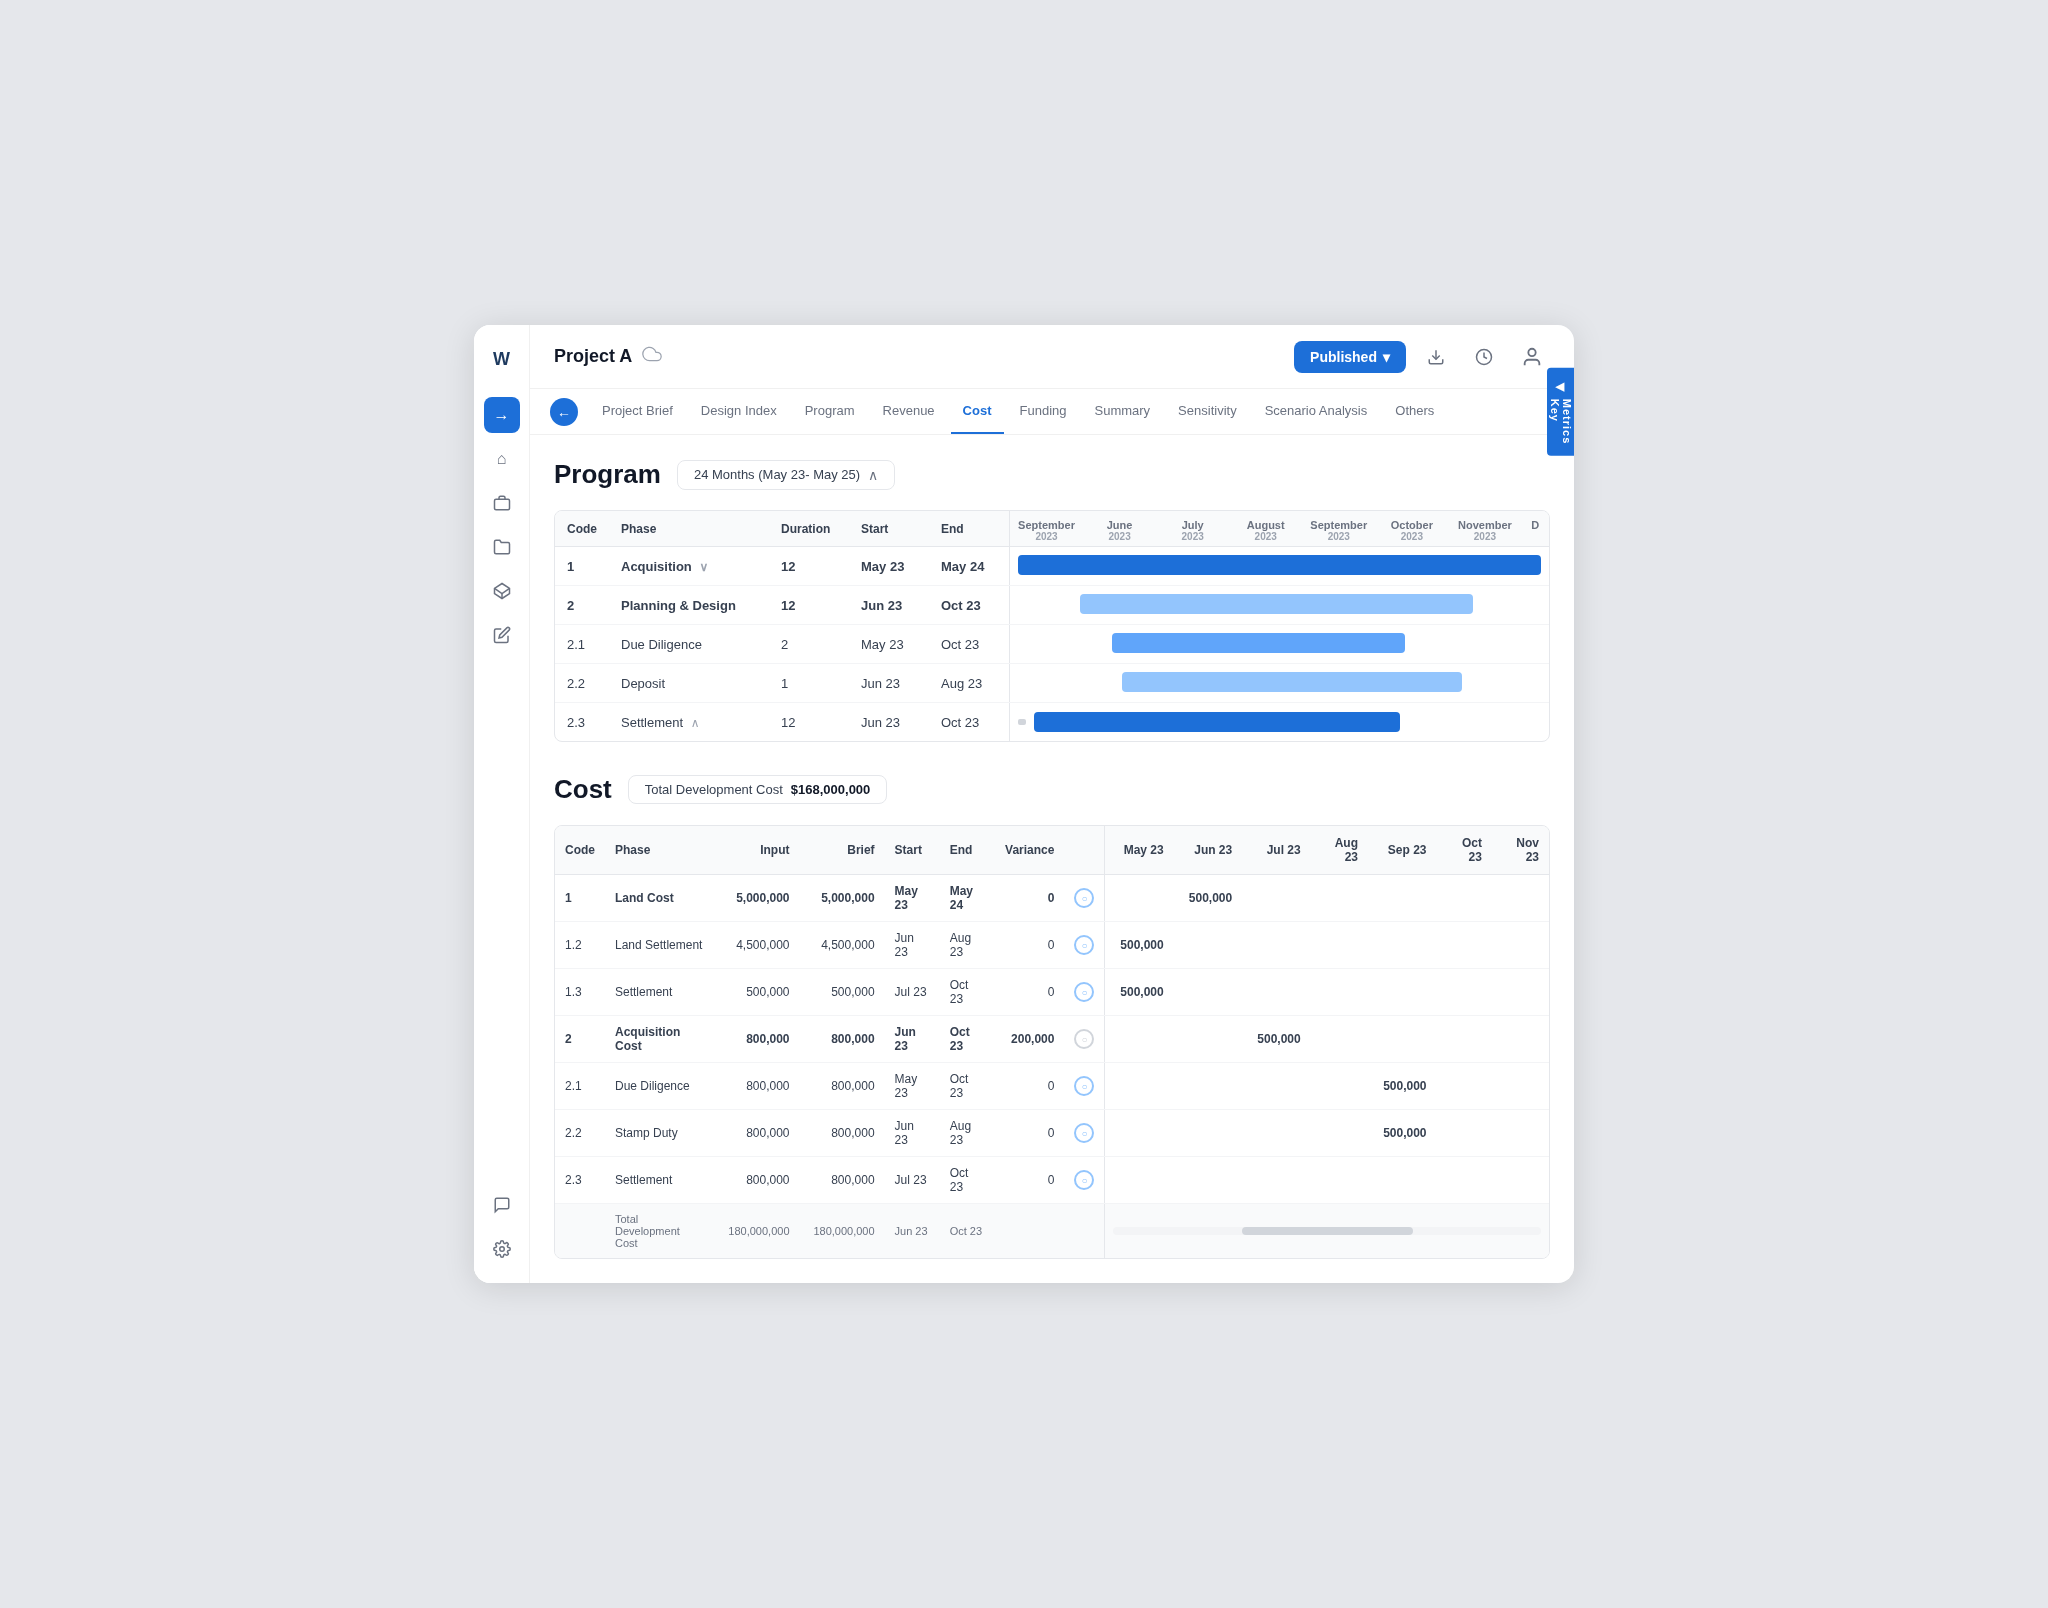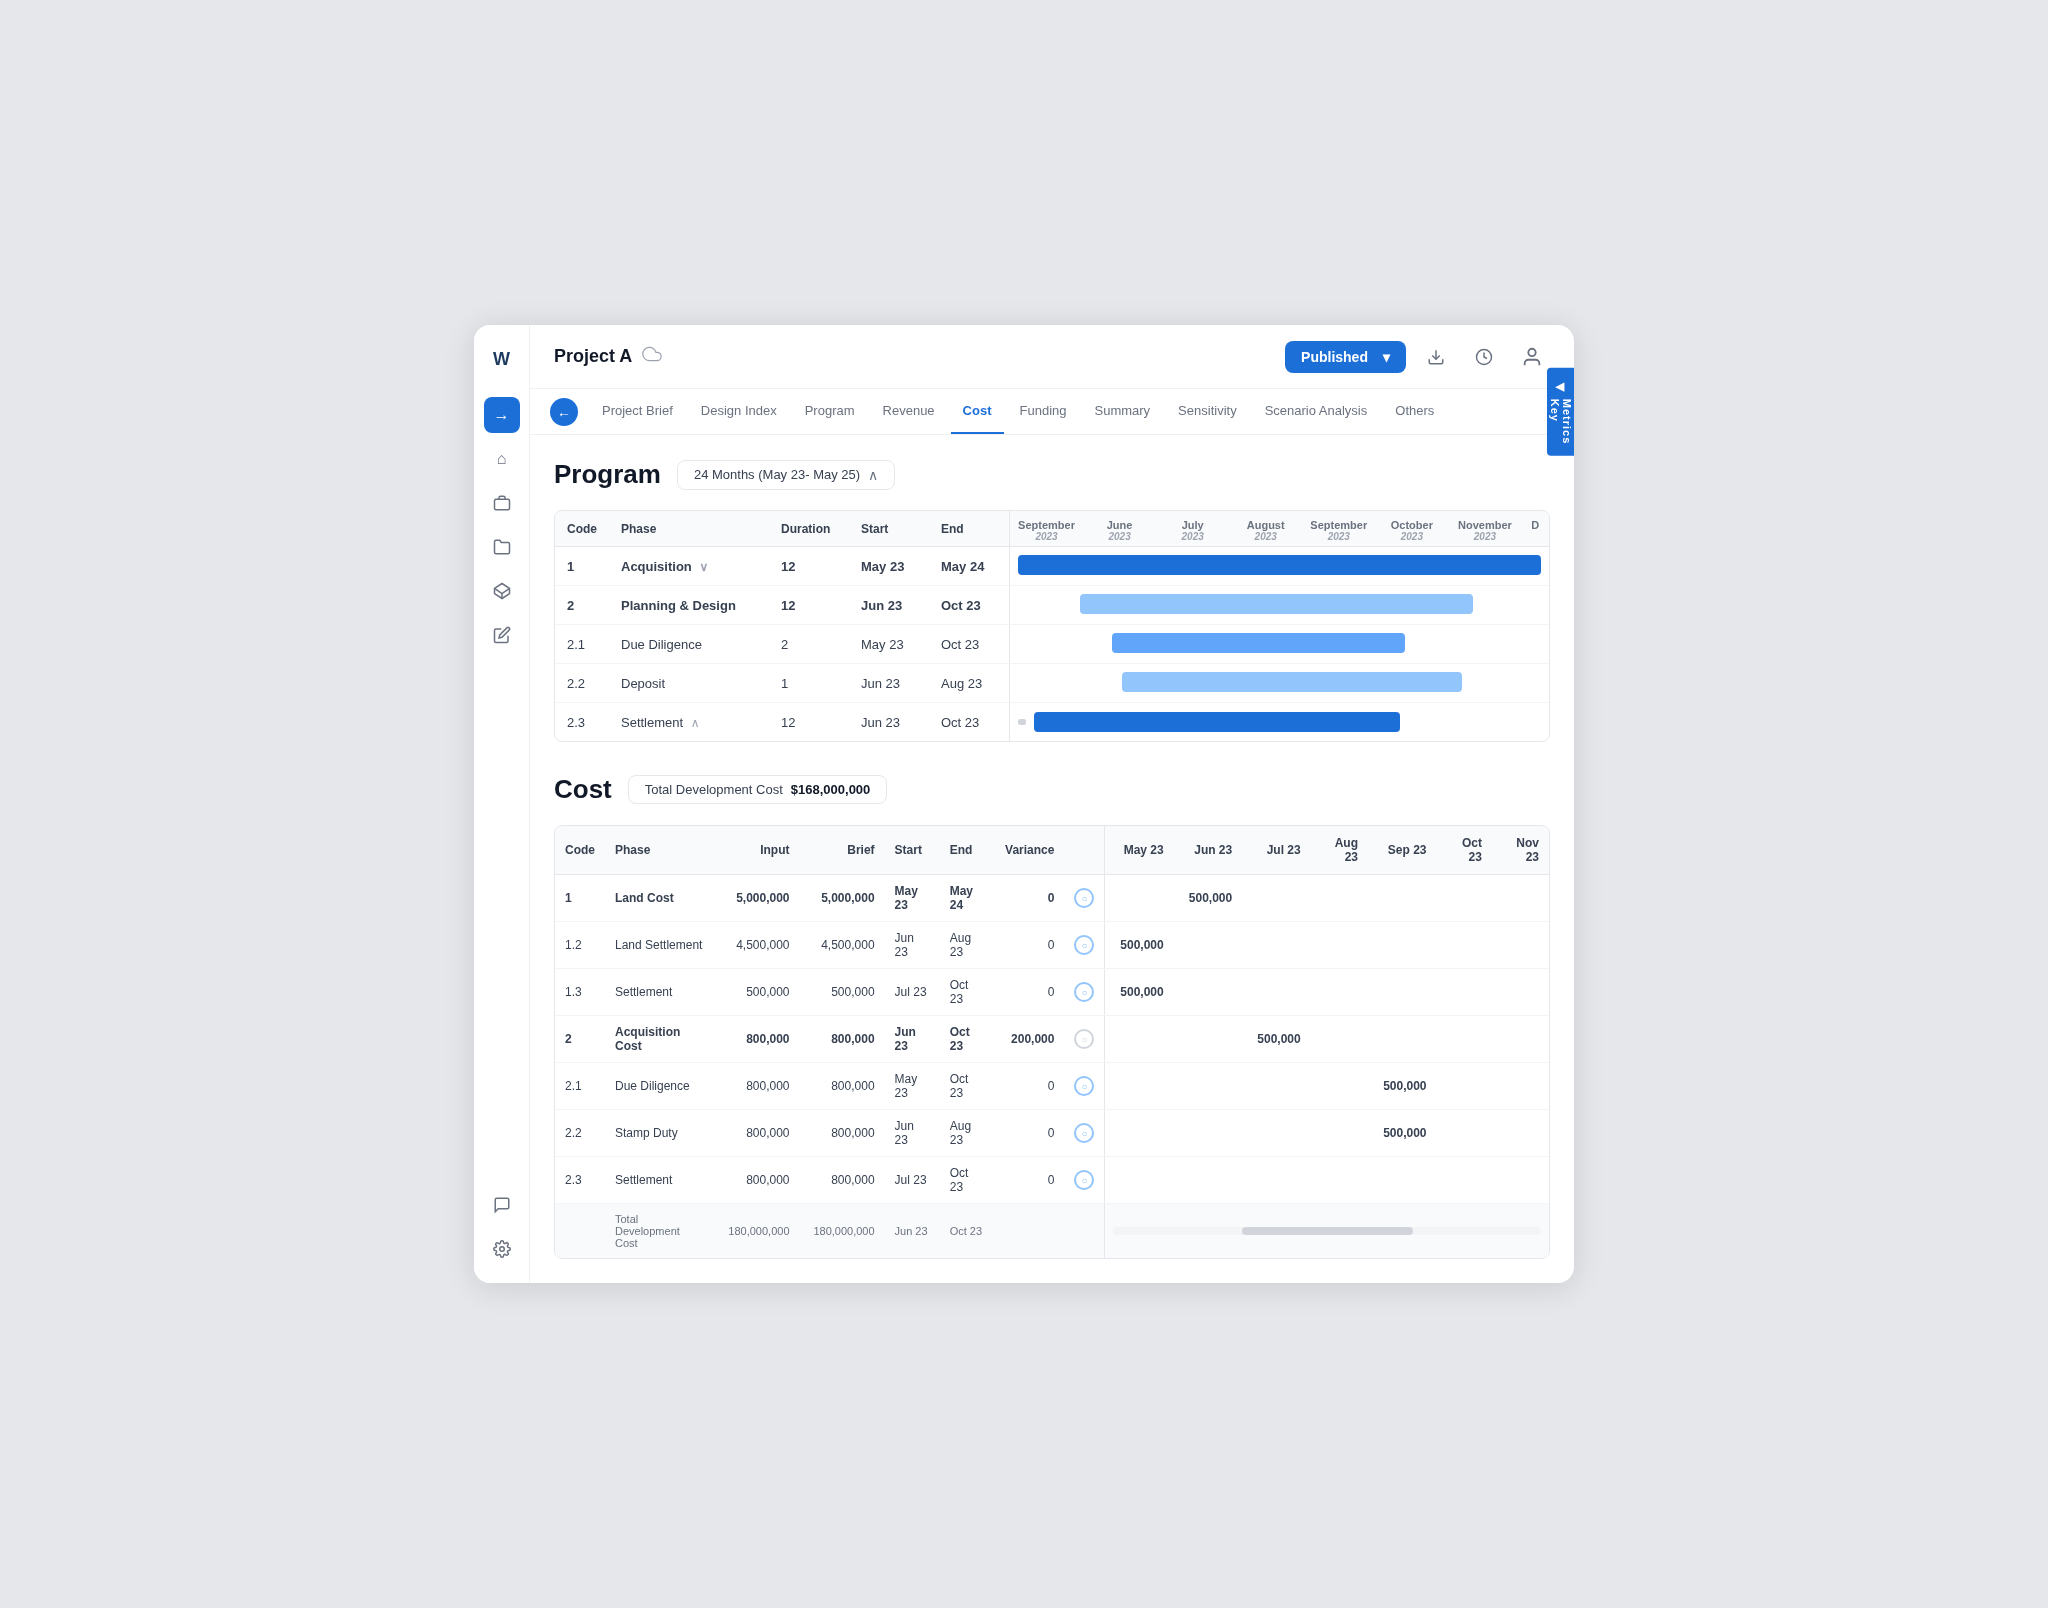--- a/index.html
+++ b/index.html
@@ -107,21 +107,21 @@
       background: #1d6fd8;
       color: #fff;
       border: none;
       border-radius: 8px;
       padding: 8px 16px;
       font-size: 14px;
       font-weight: 600;
       cursor: pointer;
       display: flex;
       align-items: center;
-      gap: 15px;
+      gap: 6px;
     }
     .header-icon-btn {
       width: 36px;
       height: 36px;
       display: flex;
       align-items: center;
       justify-content: center;
       border-radius: 8px;
       cursor: pointer;
       color: #6b7280;
@@ -238,21 +238,20 @@
     .gantt-month {
       flex: 1;
       text-align: center;
       font-size: 11px;
       color: #6b7280;
       padding: 8px 4px 4px;
     }
     .gantt-month-year {
       font-size: 10px;
       color: #9ca3af;
-      font-style: italic;
     }
     .gantt-bar {
       height: 20px;
       border-radius: 4px;
     }
     .bar-blue-dark { background: #1d6fd8; }
     .bar-blue-light { background: #93c5fd; }
     .bar-blue-mid { background: #60a5fa; }
     
     .chevron { font-size: 12px; color: #9ca3af; margin-left: 4px; }

